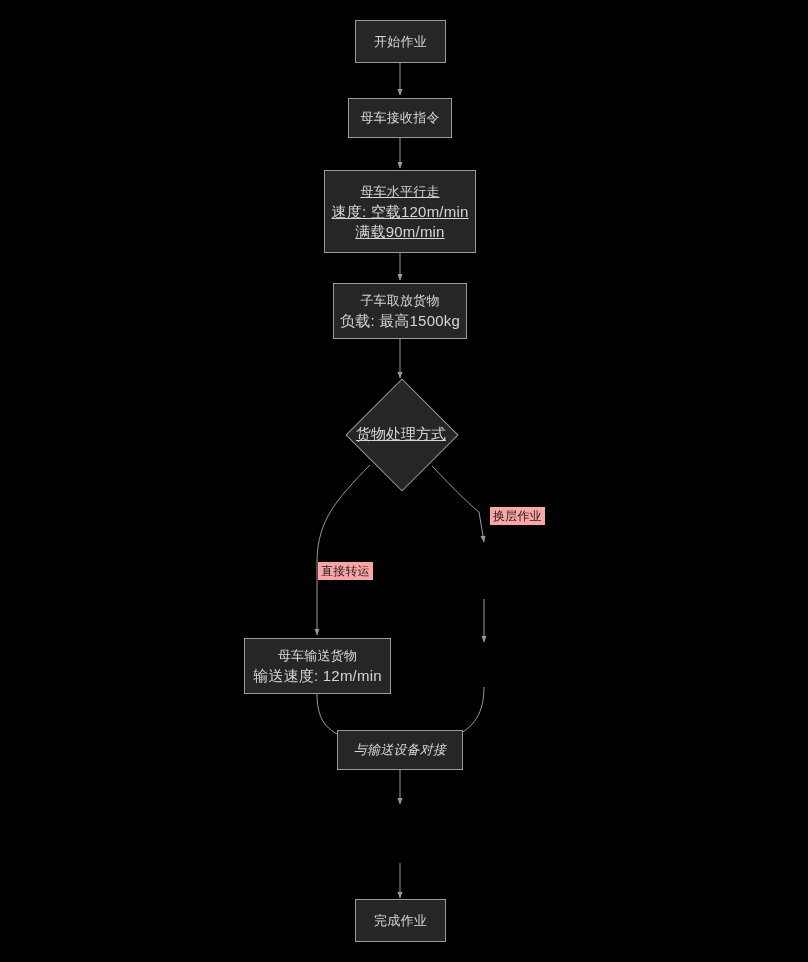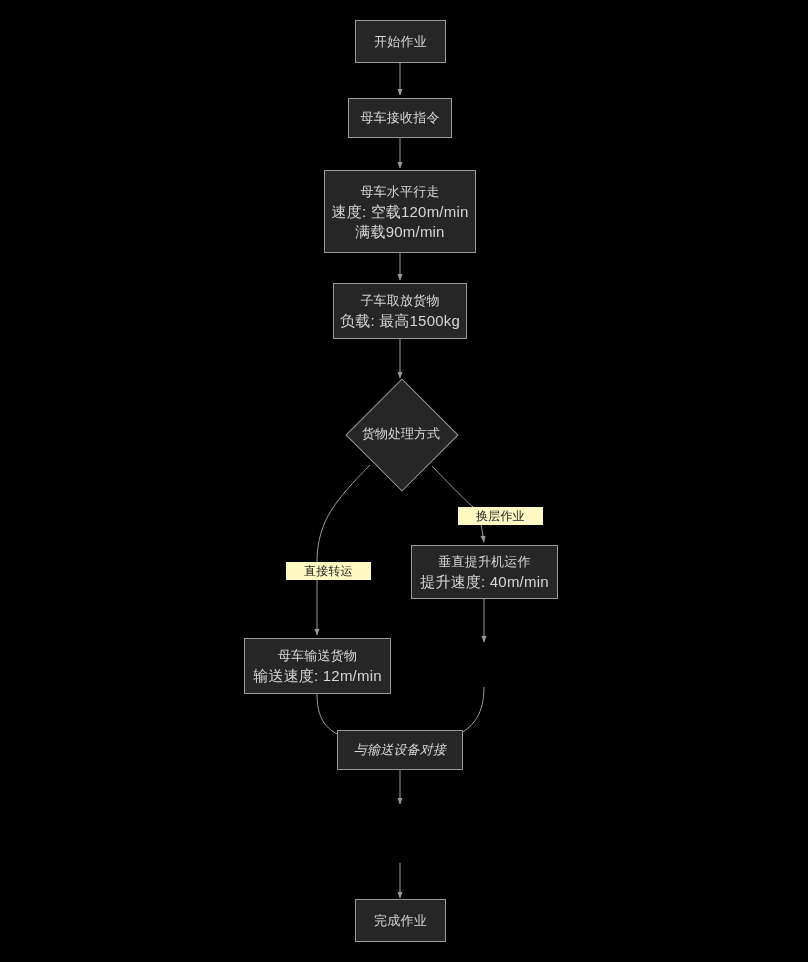--- a/index.html
+++ b/index.html
@@ -68,32 +68,34 @@
   .decision-label {
     position: absolute;
     left: 0;
     top: 0;
     width: 110px;
     height: 110px;
     display: flex;
     align-items: center;
     justify-content: center;
     color: #d6d6d6;
-    font-size: 13px;
+    font-size: 15px;
     white-space: nowrap;
+    text-decoration: underline;
   }
   .edge-label {
     position: absolute;
-    background: #fef9c3;
+    background: #fca5a5;
     color: #1c1c1c;
     font-size: 12px;
     line-height: 16px;
-    padding: 1px 18px;
+    padding: 1px 3px;
     white-space: nowrap;
     letter-spacing: 0.2px;
+    margin-left: 32px;
   }
 </style>
 </head>
 <body>
 
 <div id="flow-canvas">
 
   <svg class="edge-layer" viewBox="0 0 808 962" xmlns="http://www.w3.org/2000/svg">
     <defs>
       <marker id="arrowhead" markerWidth="8" markerHeight="8" refX="6.2" refY="3" orient="auto" markerUnits="strokeWidth">
@@ -127,21 +129,21 @@
   </svg>
 
   <div class="node" style="left:355px; top:20px; width:91px; height:43px;">
     <span>开始作业</span>
   </div>
 
   <div class="node" style="left:348px; top:98px; width:104px; height:40px;">
     <span>母车接收指令</span>
   </div>
 
-  <div class="node" style="left:324px; top:170px; width:152px; height:83px;">
+  <div class="node" style="left:324px; top:170px; width:152px; height:83px;text-decoration:underline;">
     <span>母车水平行走</span>
     <span class="line2">速度: 空载120m/min</span>
     <span class="line2">满载90m/min</span>
   </div>
 
   <div class="node" style="left:333px; top:283px; width:134px; height:56px;">
     <span>子车取放货物</span>
     <span class="line2">负载: 最高1500kg</span>
   </div>
 
@@ -151,24 +153,20 @@
   </div>
 
   <div class="edge-label" style="left:286px; top:562px;">
     <span>直接转运</span>
   </div>
 
   <div class="edge-label" style="left:458px; top:507px;">
     <span>换层作业</span>
   </div>
 
-  <div class="node" style="left:411px; top:545px; width:147px; height:54px;">
-    <span>垂直提升机运作</span>
-    <span class="line2">提升速度: 40m/min</span>
-  </div>
 
   <div class="node" style="left:244px; top:638px; width:147px; height:56px;text-align:center;">
     <span>母车输送货物</span>
     <span class="line2">输送速度: 12m/min</span>
   </div>
 
 
   <div class="node" style="left:337px; top:730px; width:126px; height:40px;font-style:italic;">
     <span>与输送设备对接</span>
   </div>

